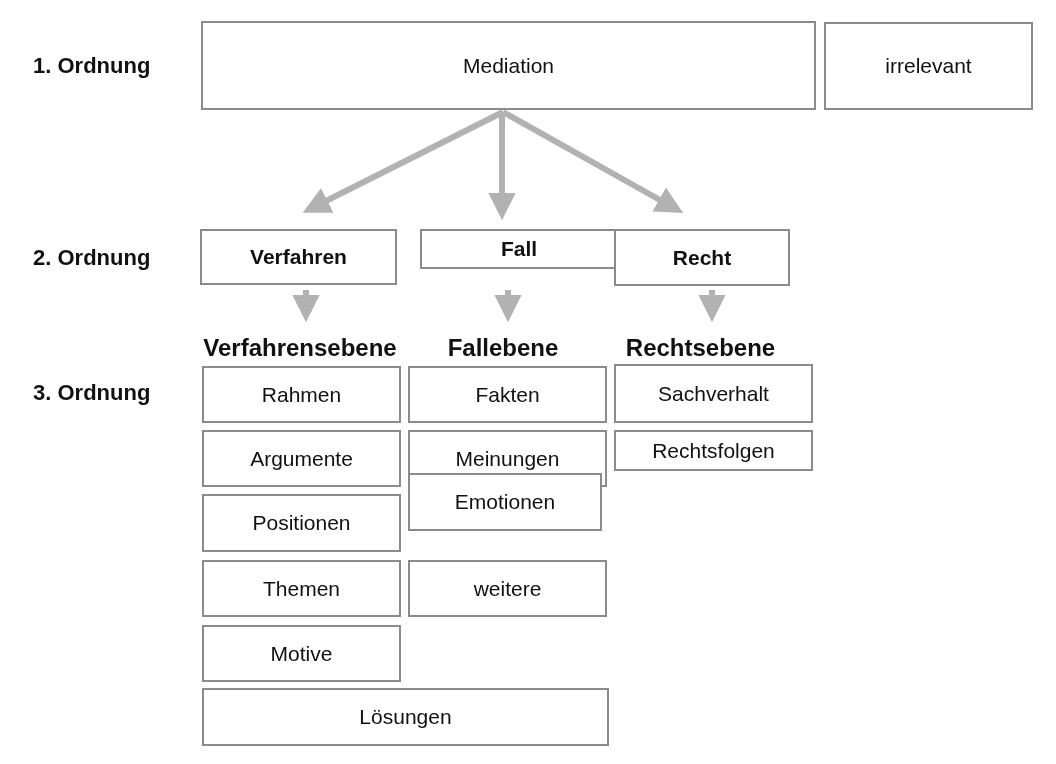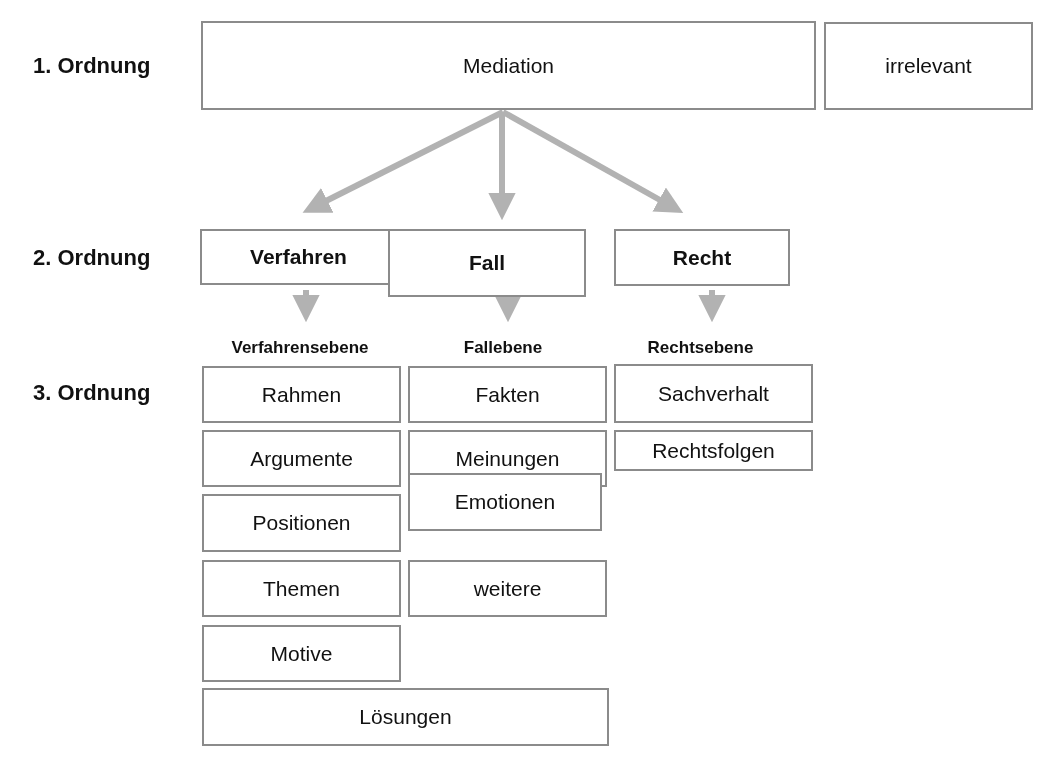--- a/index.html
+++ b/index.html
@@ -28,21 +28,21 @@
     font-size:21px;line-height:1.1;
     text-align:center;
   }
   .box.hdr{font-weight:bold;}
   .lvl{
     position:absolute;left:33px;height:26px;line-height:26px;
     font-size:22px;font-weight:bold;white-space:nowrap;
   }
   .sublvl{
     position:absolute;height:24px;line-height:24px;
-    font-size:17px;font-weight:bold;text-align:center;white-space:nowrap;
+    font-size:24px;font-weight:bold;text-align:center;white-space:nowrap;
   }
 </style>
 </head>
 <body>
 
 <div class="canvas">
 
   <svg class="arrow-layer" width="1056" height="764" viewBox="0 0 1056 764" xmlns="http://www.w3.org/2000/svg">
     <defs>
       <marker id="ah" class="ah" markerUnits="strokeWidth" markerWidth="4.6" markerHeight="4.6" viewBox="0 0 10 10" refX="7" refY="5" orient="auto">
@@ -58,21 +58,21 @@
   </svg>
 
   <div class="lvl" style="top:53px">1. Ordnung</div>
   <div class="lvl" style="top:245px">2. Ordnung</div>
   <div class="lvl" style="top:380px">3. Ordnung</div>
 
   <div class="box" style="left:201px;top:21px;width:615px;height:89px">Mediation</div>
   <div class="box" style="left:824px;top:22px;width:209px;height:88px">irrelevant</div>
 
   <div class="box hdr" style="left:200px;top:229px;width:197px;height:56px">Verfahren</div>
-  <div class="box hdr" style="left:388px;top:229px;width:198px;height:68px">Fall</div>
+  <div class="box hdr" style="left:420px;top:229px;width:198px;height:40px">Fall</div>
   <div class="box hdr" style="left:614px;top:229px;width:176px;height:57px">Recht</div>
 
   <div class="sublvl" style="left:200px;top:336px;width:200px">Verfahrensebene</div>
   <div class="sublvl" style="left:404px;top:336px;width:198px">Fallebene</div>
   <div class="sublvl" style="left:602px;top:336px;width:197px">Rechtsebene</div>
 
   <div class="box" style="left:202px;top:366px;width:199px;height:57px">Rahmen</div>
   <div class="box" style="left:202px;top:430px;width:199px;height:57px">Argumente</div>
   <div class="box" style="left:202px;top:494px;width:199px;height:58px">Positionen</div>
   <div class="box" style="left:202px;top:560px;width:199px;height:57px">Themen</div>

